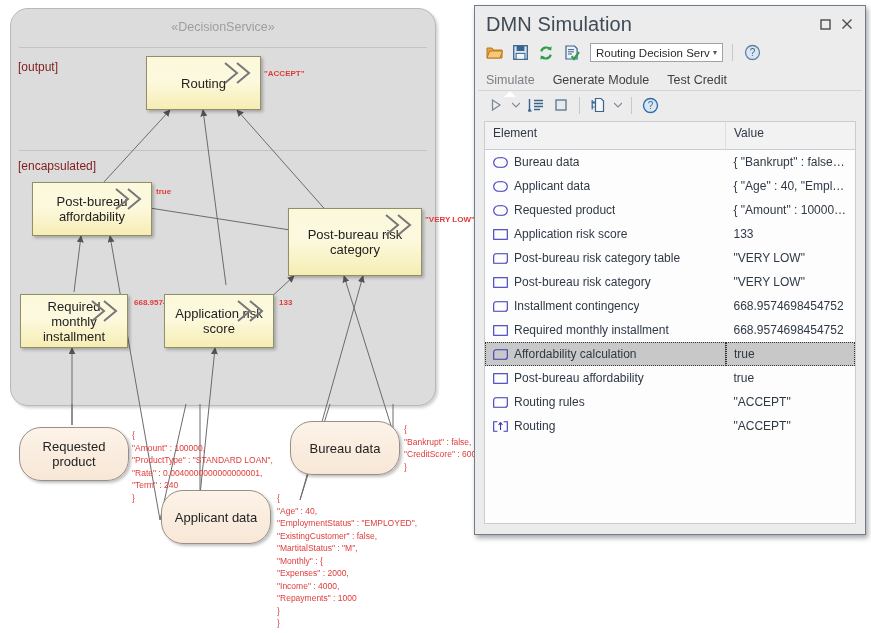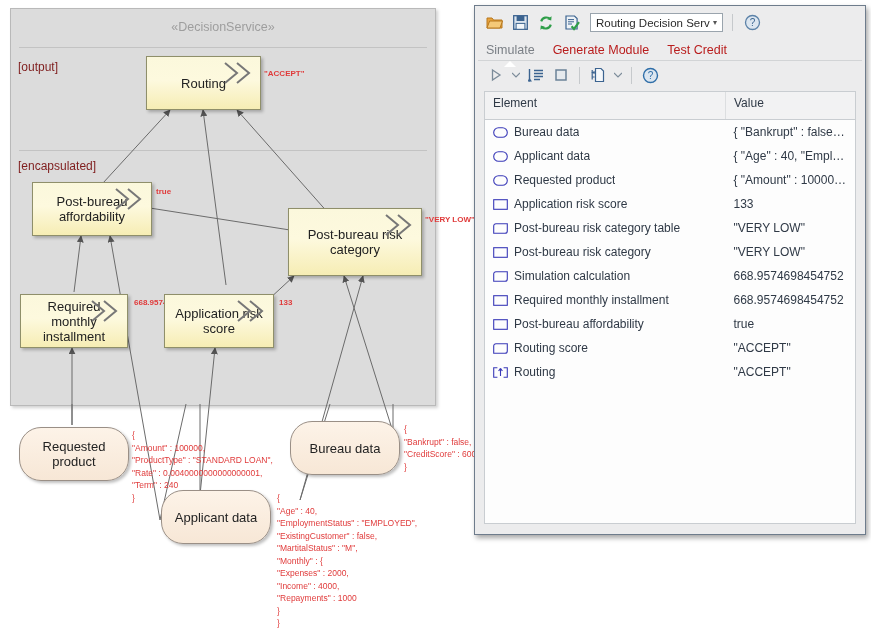--- a/index.html
+++ b/index.html
@@ -8,21 +8,21 @@
     background:#ffffff;
     font-family:"Liberation Sans","DejaVu Sans",sans-serif;
     font-size:12px;color:#333;
   }
   
   #diagram{position:absolute;left:0;top:0;width:871px;height:633px;}
   svg.edges{position:absolute;left:0;top:0;width:871px;height:633px;pointer-events:none;}
 
   .ds-box{
     position:absolute;left:10px;top:8px;width:424px;height:396px;
-    background:#dcdcdc;border:1px solid #b9b9b9;border-radius:0;
+    background:#dcdcdc;border:1px solid #b9b9b9;border-radius:18px;
     box-shadow:2px 2px 3px rgba(0,0,0,.18);
   }
   .ds-title{
     position:absolute;left:0;top:10px;width:100%;text-align:center;
     color:#9e9e9e;font-size:12.5px;line-height:17px;
   }
   .ds-title b{font-weight:bold;display:block;}
   .ds-divider{position:absolute;left:8px;right:8px;height:0;border-top:1px solid #c3c3c3;}
   .ds-label{position:absolute;color:#7f1d1d;font-size:12px;}
 
@@ -62,21 +62,21 @@
     width:133px;height:19px;background:#fff;border:1px solid #9aa4ad;
     display:flex;align-items:center;padding:0 2px 0 5px;font-size:11.5px;color:#2b2b2b;
     box-sizing:border-box;overflow:hidden;white-space:nowrap;margin-left:2px;
   }
   .combo span.txt{flex:1;overflow:hidden;}
   .combo .carat{font-size:8px;color:#555;padding:0 3px;}
   .tbsep{width:1px;height:17px;background:#c6c9cc;margin:0 3px;}
 
   .tabs{height:24px;display:flex;align-items:flex-end;padding-left:8px;gap:18px;
         position:relative;flex:0 0 auto;}
-  .tab{font-size:12.5px;color:#b91c1c;padding-bottom:3px;position:relative;}
+  .tab{font-size:12.5px;color:#404040;padding-bottom:3px;position:relative;}
   .tab.active{color:#7a7f85;}
   .tab.active:after{
     content:"";position:absolute;left:50%;bottom:-7px;margin-left:-6px;
     width:0;height:0;border-left:6px solid transparent;border-right:6px solid transparent;
     border-bottom:6px solid #ffffff;
   }
   .tabline{height:1px;background:#d2d4d6;margin:0 0 0 0;flex:0 0 auto;}
 
   .toolbar2{height:28px;display:flex;align-items:center;gap:5px;padding:0 8px;flex:0 0 auto;}
 
@@ -225,20 +225,33 @@
   </div>
   <div class="annot" style="left:404px;top:423px;">{
 "Bankrupt" : false,
 "CreditScore" : 600
 }</div>
 </div>
 
 <div id="win">
  <div id="win-inner">
 
+  <div class="titlebar">
+    <div class="wintitle">DMN Simulation</div>
+    <div class="wbtn">
+      <svg width="11" height="11" viewBox="0 0 11 11">
+            <rect x="1" y="1" width="9" height="9" fill="none" stroke="#4a4a4a" stroke-width="1.4"></rect>
+          </svg>
+    </div>
+    <div class="wbtn">
+      <svg width="12" height="12" viewBox="0 0 12 12">
+            <path d="M1.5 1.5 L10.5 10.5 M10.5 1.5 L1.5 10.5" stroke="#4a4a4a" stroke-width="1.4"></path>
+          </svg>
+    </div>
+  </div>
 
   <div class="toolbar1">
     <div class="tbico">
       <svg width="17" height="15" viewBox="0 0 17 15">
         <path d="M1 3 h5 l1.6 2 H16 v8 H1 z" fill="#e8a33d" stroke="#b8781f" stroke-width="1"></path>
         <path d="M1 13 L3.6 6 H16.5 L14 13 z" fill="#f5c978" stroke="#b8781f" stroke-width="1"></path>
       </svg>
     </div>
     <div class="tbico">
       <svg width="15" height="15" viewBox="0 0 15 15">
@@ -402,54 +415,65 @@
                 </span>
               </td>
               <td class="c2">"VERY LOW"</td>
             </tr>
             <tr>
               <td class="c1">
                 <span class="cellinner">
                   <svg class="rowicon" viewBox="0 0 15 11">
                     <path d="M2.4 0.7 H14.3 V8 A2.3 2.3 0 0 1 12 10.3 H0.7 V3 A2.3 2.3 0 0 1 3 0.7 z" fill="none" stroke="#3a3ab8" stroke-width="1.1"></path>
                   </svg>
-                  <span class="elabel">Simulation calculation</span>
+                  <span class="elabel">Installment contingency</span>
                 </span>
               </td>
               <td class="c2">668.9574698454752</td>
             </tr>
             <tr>
               <td class="c1">
                 <span class="cellinner">
                   <svg class="rowicon" viewBox="0 0 15 11">
                     <rect x="0.7" y="0.7" width="13.6" height="9.6" fill="none" stroke="#3a3ab8" stroke-width="1.1"></rect>
                   </svg>
                   <span class="elabel">Required monthly installment</span>
                 </span>
               </td>
               <td class="c2">668.9574698454752</td>
             </tr>
+            <tr class="sel">
+              <td class="c1">
+                <span class="cellinner">
+                  <svg class="rowicon" viewBox="0 0 15 11">
+                    <path d="M2.4 0.7 H14.3 V8 A2.3 2.3 0 0 1 12 10.3 H0.7 V3 A2.3 2.3 0 0 1 3 0.7 z" fill="none" stroke="#3a3ab8" stroke-width="1.1"></path>
+                  </svg>
+                  <span class="elabel">Affordability calculation</span>
+                </span>
+              </td>
+              <td class="c2">true</td>
+            </tr>
             <tr>
               <td class="c1">
                 <span class="cellinner">
                   <svg class="rowicon" viewBox="0 0 15 11">
                     <rect x="0.7" y="0.7" width="13.6" height="9.6" fill="none" stroke="#3a3ab8" stroke-width="1.1"></rect>
                   </svg>
                   <span class="elabel">Post-bureau affordability</span>
                 </span>
               </td>
               <td class="c2">true</td>
             </tr>
             <tr>
               <td class="c1">
                 <span class="cellinner">
                   <svg class="rowicon" viewBox="0 0 15 11">
                     <path d="M2.4 0.7 H14.3 V8 A2.3 2.3 0 0 1 12 10.3 H0.7 V3 A2.3 2.3 0 0 1 3 0.7 z" fill="none" stroke="#3a3ab8" stroke-width="1.1"></path>
                   </svg>
-                  <span class="elabel">Routing score</span>
+                  <span class="elabel">Routing rules</span>
                 </span>
               </td>
               <td class="c2">"ACCEPT"</td>
             </tr>
             <tr>
               <td class="c1">
                 <span class="cellinner">
                   <svg class="rowicon" viewBox="0 0 15 11">
                     <path d="M4.4 0.7 H0.7 V10.3 H4.4 M10.6 0.7 H14.3 V10.3 H10.6" fill="none" stroke="#3a3ab8" stroke-width="1.1"></path>
                     <path d="M7.5 9 V2.4 M7.5 1.4 L5.6 4 M7.5 1.4 L9.4 4" fill="none" stroke="#3a3ab8" stroke-width="1.1"></path>

